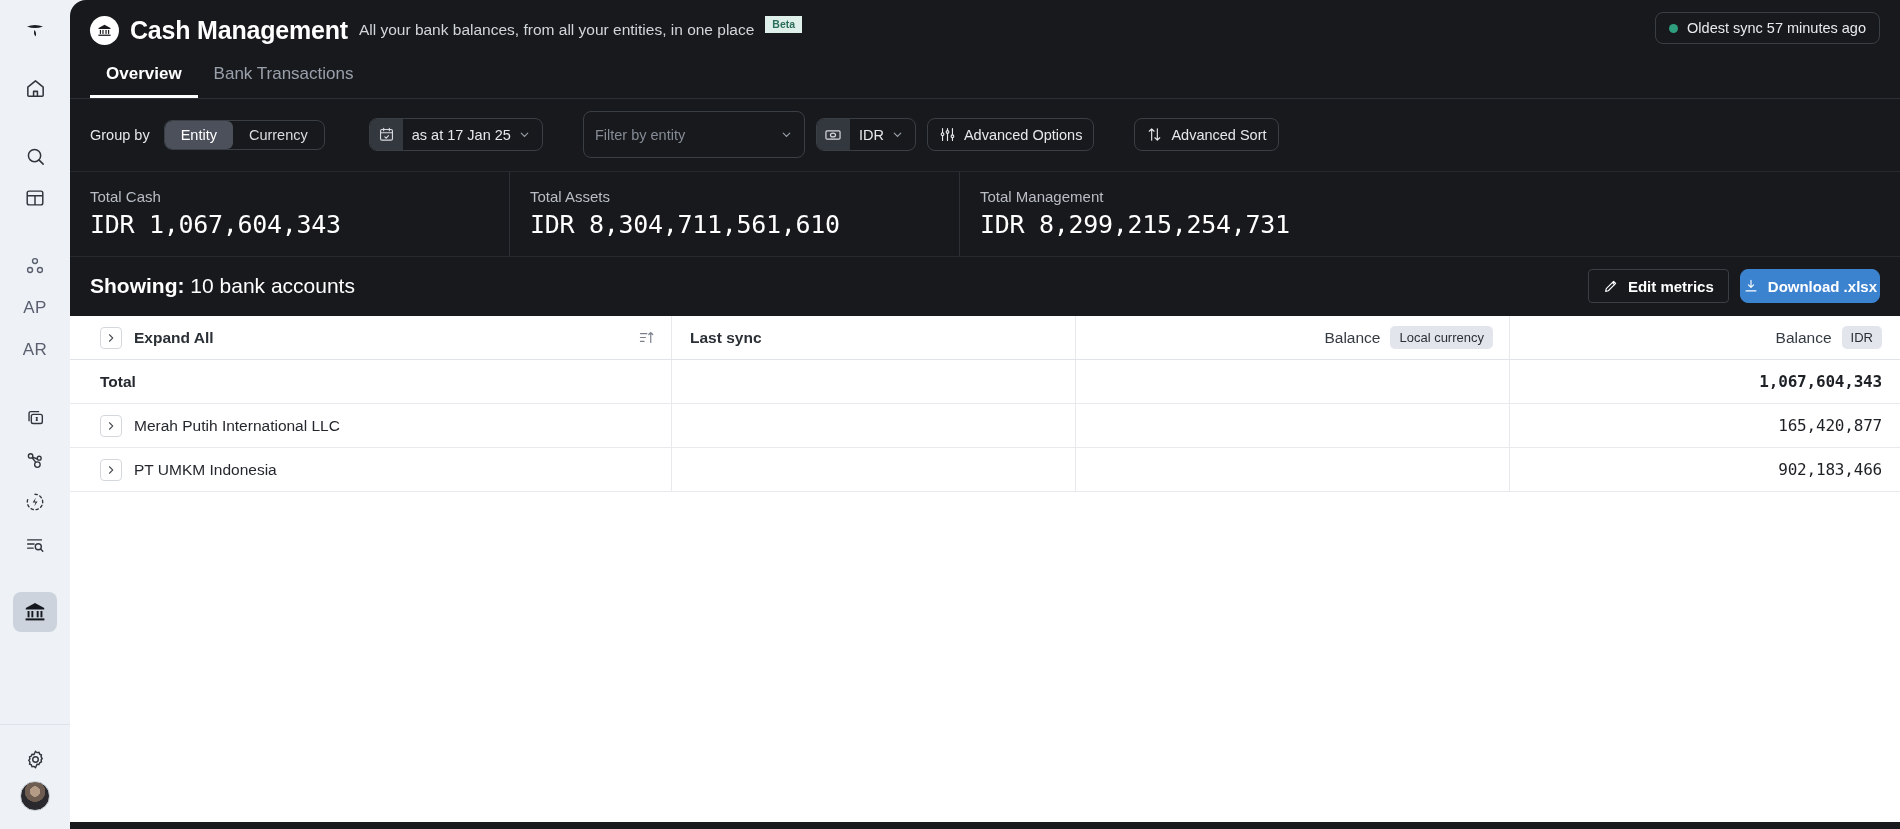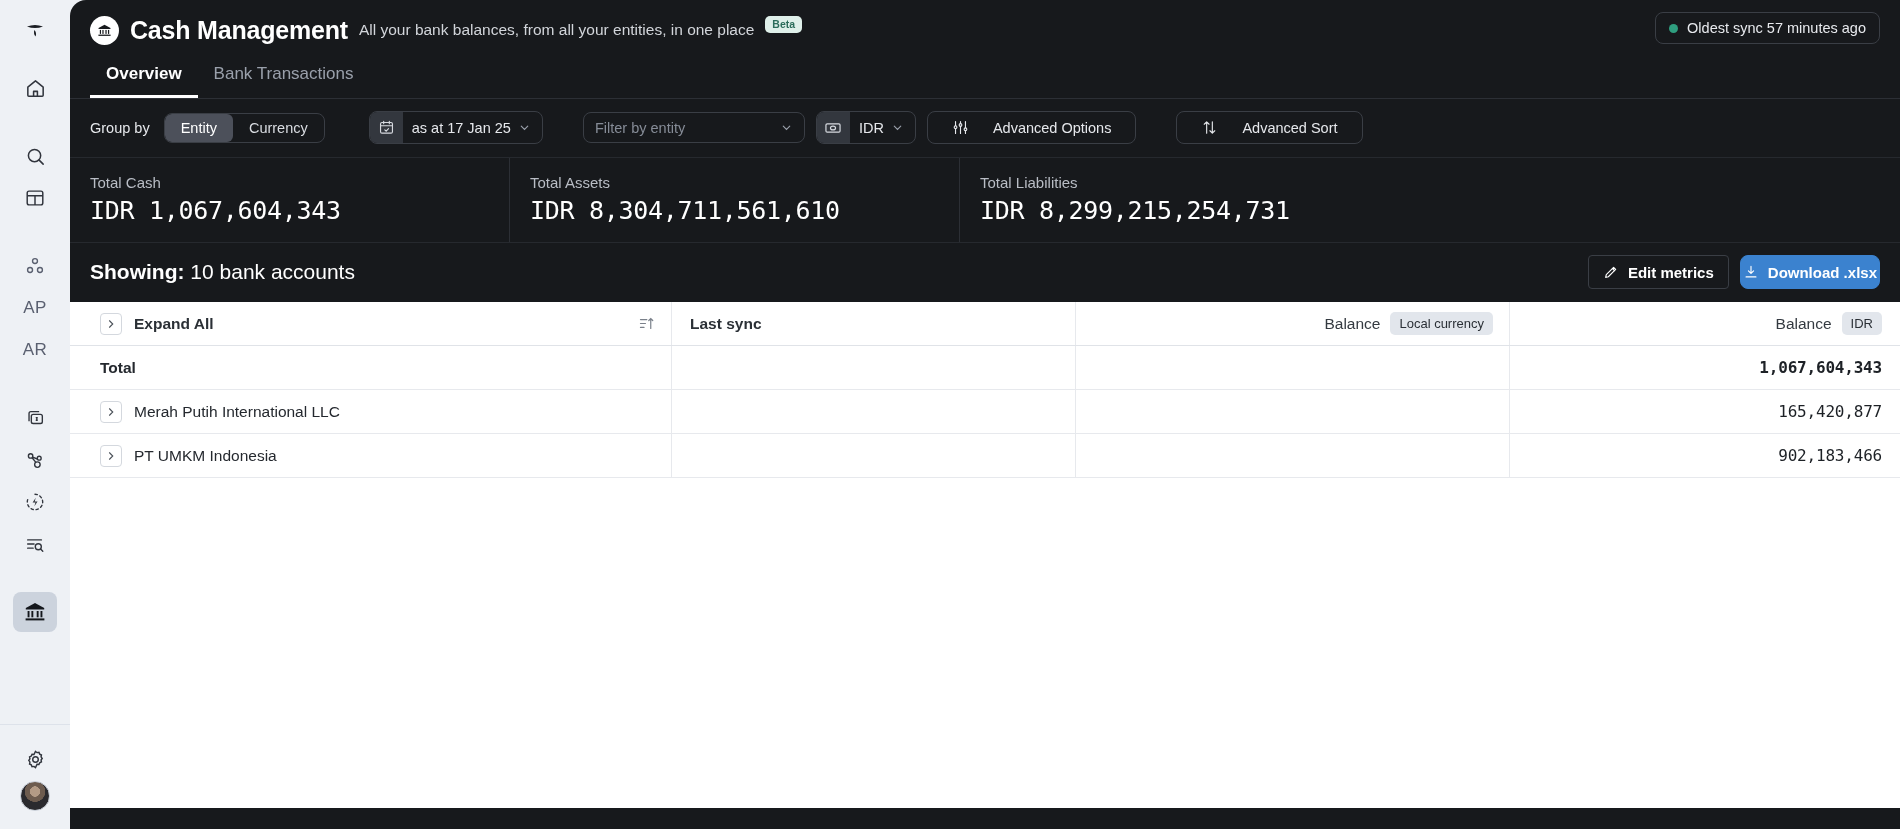--- a/index.html
+++ b/index.html
@@ -53,21 +53,21 @@
   .hdr-row { display: flex; align-items: center; gap: 11px; height: 36px; }
   .app-mark {
     width: 29px; height: 29px; border-radius: 50%;
     background: #fff; display: flex; align-items: center; justify-content: center;
     color: #17191c; flex: 0 0 29px;
   }
   .app-title { color: #fff; font-size: 25px; font-weight: bold; letter-spacing: -0.2px; }
   .app-sub { color: #d2d5da; font-size: 15.5px; }
   .beta {
     background: #dff0ea; color: #2c6d5b; font-size: 10.5px;
-    border-radius: 5px; padding: 2px 7px 3px 7px; font-weight: bold;
+    border-radius: 0; padding: 2px 7px 3px 7px; font-weight: bold;
     position: relative; top: -6px;
   }
   .sync-pill {
     position: absolute; top: 12px; right: 20px;
     display: flex; align-items: center; gap: 9px;
     border: 1px solid #3a3e45; border-radius: 8px;
     padding: 7px 13px; color: #e8eaee; font-size: 14.5px;
   }
   .dot { width: 9px; height: 9px; border-radius: 50%; background: #2f9e7f; }
 
@@ -83,35 +83,35 @@
   .toolbar {
     display: flex; align-items: center; gap: 11px;
     padding: 12px 20px 13px 20px;
     border-bottom: 1px solid #26292e;
   }
   .grp-label { color: #e6e8ec; font-size: 14.5px; margin-right: 3px; }
   .seg { display: flex; border: 1px solid #3a3e45; border-radius: 8px; overflow: hidden; }
   .seg-btn { padding: 6px 16px; font-size: 14.5px; color: #d9dce1; cursor: pointer; }
   .seg-btn.active { background: #4c505a; color: #fff; border-radius: 6px; }
   .ctrl {
-    display: flex; align-items: center; gap: 24px;
+    display: flex; align-items: center; gap: 8px;
     border: 1px solid #3a3e45; border-radius: 8px;
     color: #e6e8ec; font-size: 14.5px; height: 33px;
-    padding: 0 24px; cursor: pointer; white-space: nowrap;
+    padding: 0 11px; cursor: pointer; white-space: nowrap;
   }
   .ctrl.boxed { padding: 0 11px 0 0; gap: 0; }
   .ctrl-ibox {
     width: 33px; height: 31px; background: #33373e;
     display: flex; align-items: center; justify-content: center;
     border-top-left-radius: 7px; border-bottom-left-radius: 7px;
     margin-right: 9px; color: #d7dae0;
   }
   .ctrl .chev { margin-left: 7px; color: #9aa0ab; }
   .entity-filter {
-    width: 222px; height: 31px; border: 1px solid #3a3e45; border-radius: 8px;
+    width: 222px; height: 47px; border: 1px solid #3a3e45; border-radius: 8px;
     display: flex; align-items: center; justify-content: space-between;
     padding: 0 11px; color: #868c97; font-size: 14.5px; cursor: text;
   }
 
   
   .metrics { display: flex; border-bottom: 1px solid #26292e; }
   .metric { padding: 16px 20px 17px 20px; border-right: 1px solid #2c2f35; }
   .metric:last-child { border-right: none; }
   .metric.m1 { width: 440px; }
   .metric.m2 { width: 450px; }
@@ -415,21 +415,21 @@
     <div class="metrics">
       <div class="metric m1">
         <div class="metric-label">Total Cash</div>
         <div class="metric-value">IDR 1,067,604,343</div>
       </div>
       <div class="metric m2">
         <div class="metric-label">Total Assets</div>
         <div class="metric-value">IDR 8,304,711,561,610</div>
       </div>
       <div class="metric">
-        <div class="metric-label">Total Liabilities</div>
+        <div class="metric-label">Total Management</div>
         <div class="metric-value">IDR 8,299,215,254,731</div>
       </div>
     </div>
 
     <div class="showbar">
       <div class="showing">
         <b>Showing:</b>
         <span>10 bank accounts</span>
       </div>
       <div class="showbar-actions">

